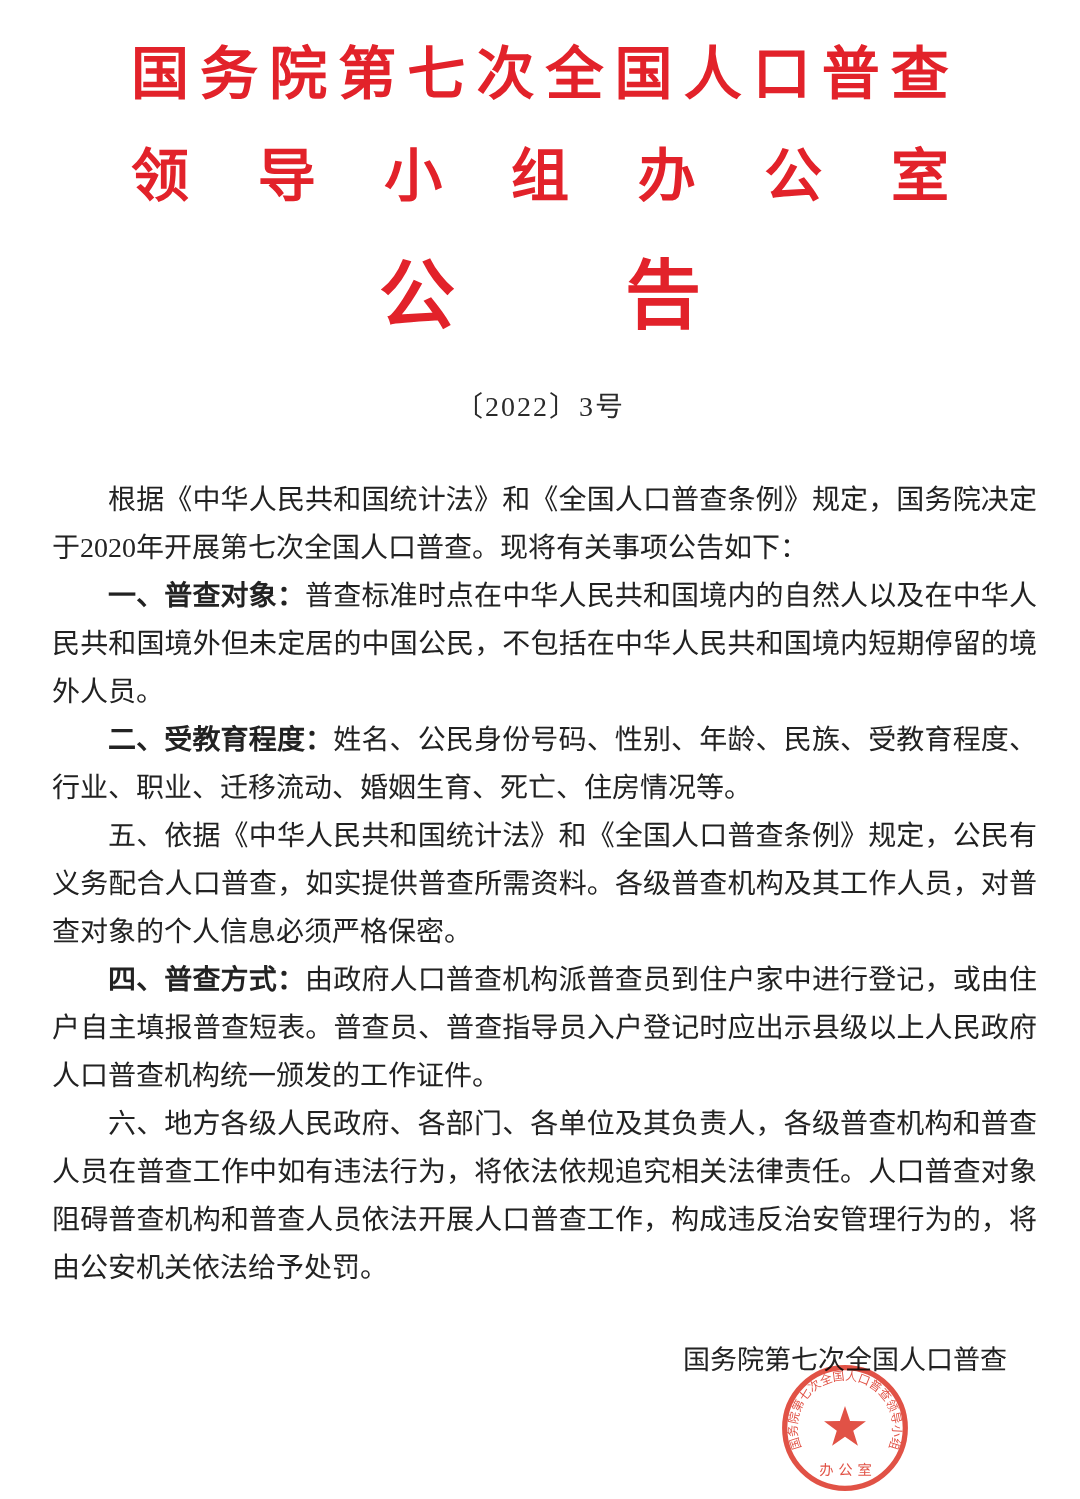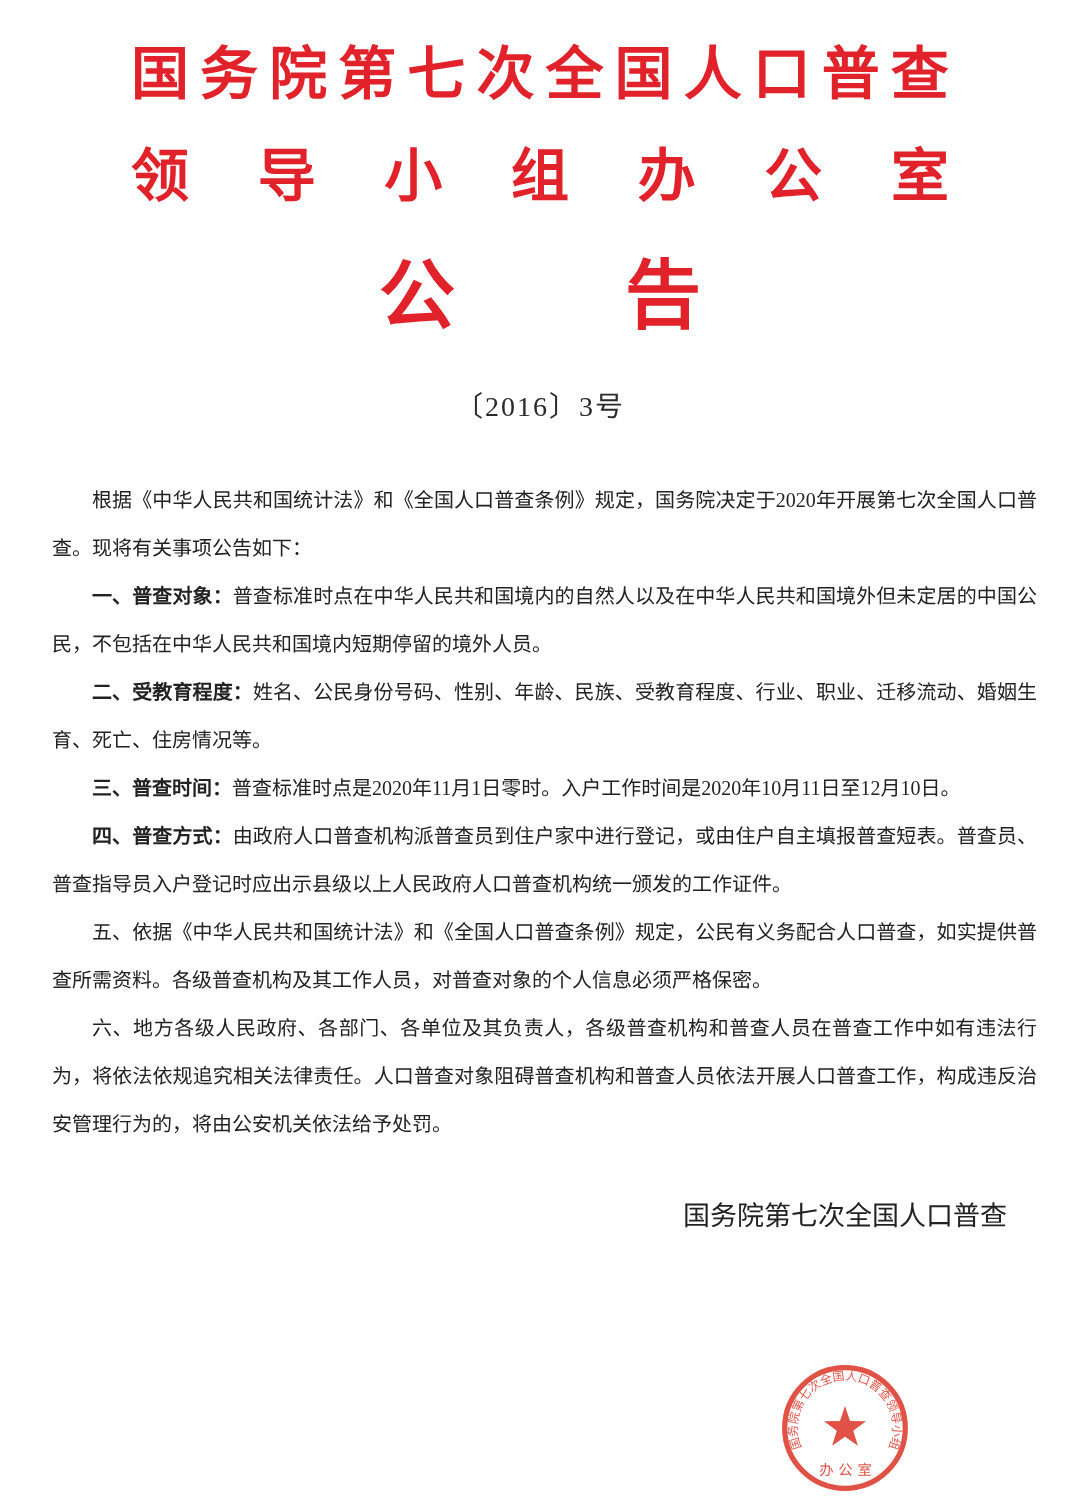--- a/index.html
+++ b/index.html
@@ -33,21 +33,21 @@
     margin-top: 50px;
     text-align: center;
     font-size: 28px;
     color: #2a2a2a;
     letter-spacing: 2px;
   }
   
   .body-block {
     margin: 52px 45px 0 52px;
     width: 985px;
-    font-size: 20px;
+    font-size: 28px;
     line-height: 48px;
     text-align: justify;
     text-justify: inter-ideograph;
     color: #222222;
   }
   .body-block p { margin: 0; text-indent: 2em; }
   .lead {
     font-weight: bold;
     font-family: Liberation Sans, sans-serif;
   }
@@ -105,29 +105,28 @@
         <span>办</span>
         <span>公</span>
         <span>室</span>
       </div>
     <div class="title-line title-line-3">
         <span>公</span>
         <span>告</span>
       </div>
   </div>
 
-  <div class="doc-number">〔2016〕3号</div>
+  <div class="doc-number">〔2022〕3号</div>
 
   <div class="body-block">
     <p><span>根据《中华人民共和国统计法》和《全国人口普查条例》规定，国务院决定于2020年开展第七次全国人口普查。现将有关事项公告如下：</span></p>
     <p><span class="lead">一、普查对象：</span><span>普查标准时点在中华人民共和国境内的自然人以及在中华人民共和国境外但未定居的中国公民，不包括在中华人民共和国境内短期停留的境外人员。</span></p>
     <p><span class="lead">二、受教育程度：</span><span>姓名、公民身份号码、性别、年龄、民族、受教育程度、行业、职业、迁移流动、婚姻生育、死亡、住房情况等。</span></p>
-    <p><span class="lead">三、普查时间：</span><span>普查标准时点是2020年11月1日零时。入户工作时间是2020年10月11日至12月10日。</span></p>
+    <p><span>五、依据《中华人民共和国统计法》和《全国人口普查条例》规定，公民有义务配合人口普查，如实提供普查所需资料。各级普查机构及其工作人员，对普查对象的个人信息必须严格保密。</span></p>
     <p><span class="lead">四、普查方式：</span><span>由政府人口普查机构派普查员到住户家中进行登记，或由住户自主填报普查短表。普查员、普查指导员入户登记时应出示县级以上人民政府人口普查机构统一颁发的工作证件。</span></p>
-    <p><span>五、依据《中华人民共和国统计法》和《全国人口普查条例》规定，公民有义务配合人口普查，如实提供普查所需资料。各级普查机构及其工作人员，对普查对象的个人信息必须严格保密。</span></p>
     <p><span>六、地方各级人民政府、各部门、各单位及其负责人，各级普查机构和普查人员在普查工作中如有违法行为，将依法依规追究相关法律责任。人口普查对象阻碍普查机构和普查人员依法开展人口普查工作，构成违反治安管理行为的，将由公安机关依法给予处罚。</span></p>
   </div>
 
   <div class="closing-block">
     <div>国务院第七次全国人口普查</div>
 
   </div>
 
   <svg class="seal" viewBox="0 0 140 147" xmlns="http://www.w3.org/2000/svg">
     <circle cx="70" cy="73" r="63" fill="none" stroke="#dd3a2c" stroke-width="5.5"></circle>

